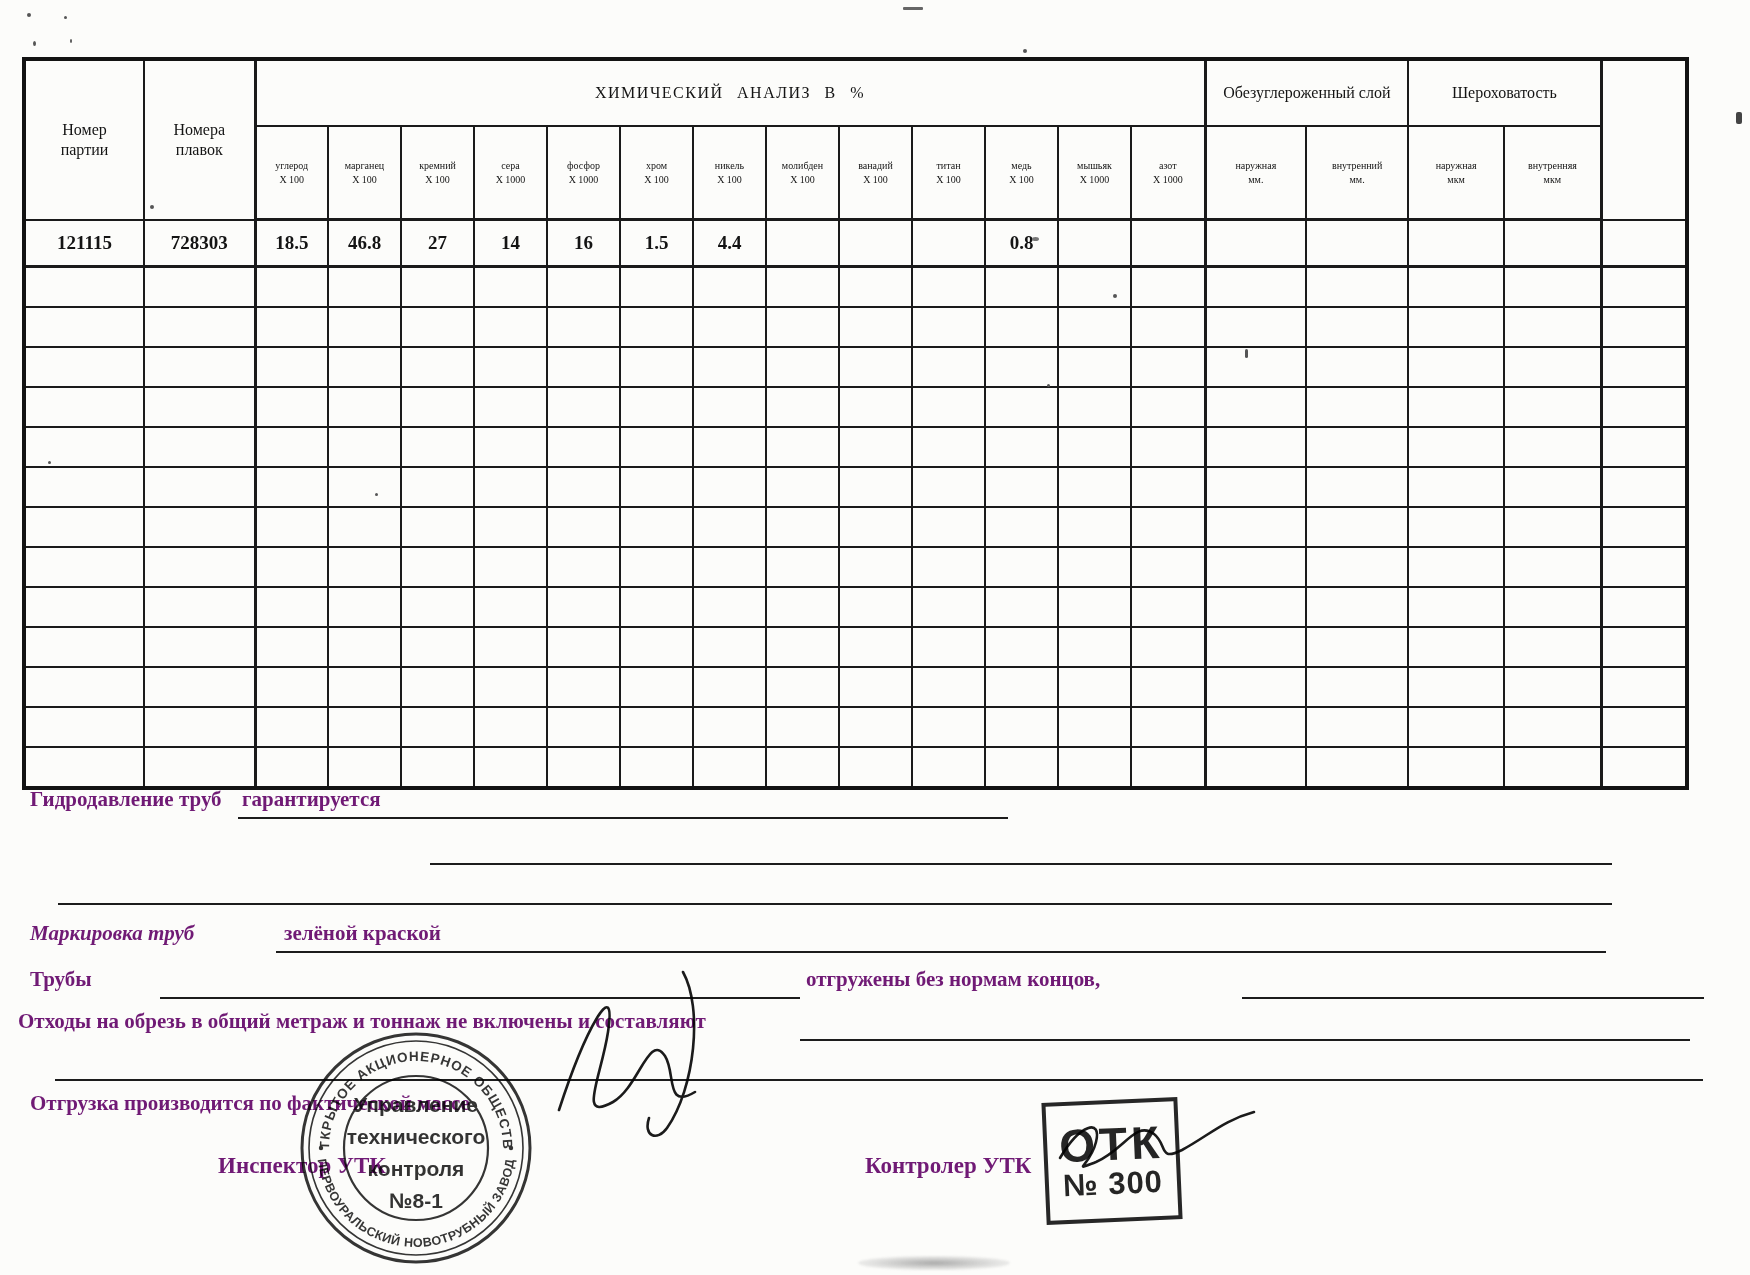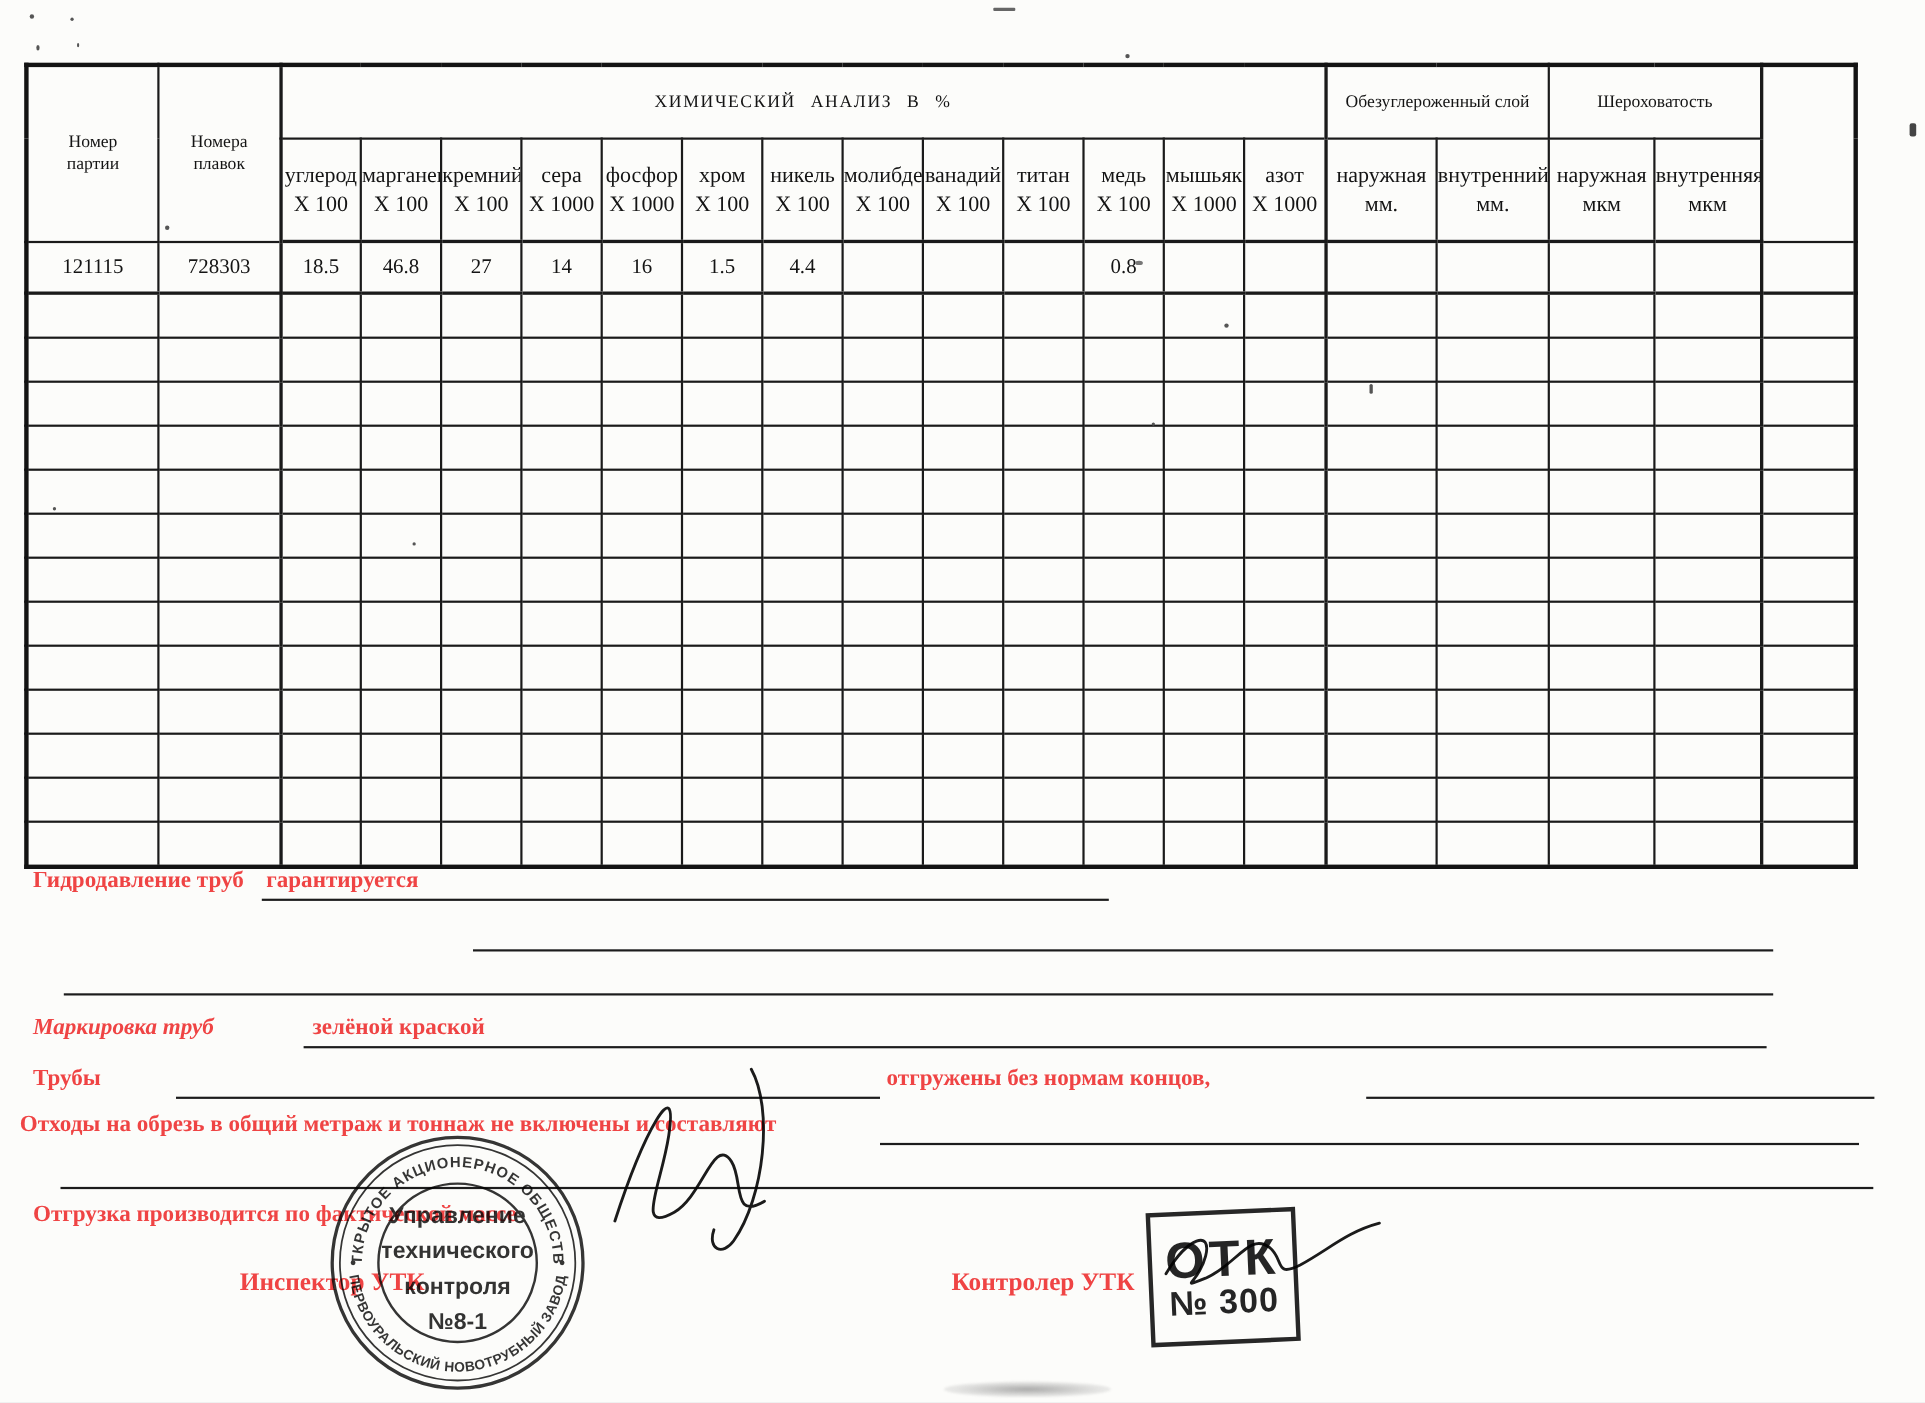--- a/index.html
+++ b/index.html
@@ -20,32 +20,32 @@
   }
   table.main th,table.main td{
     border:2px solid #1a1a1a;
     padding:0;margin:0;
     text-align:center;vertical-align:middle;
     font-weight:normal;
     color:#141414;
     overflow:hidden;
   }
   tr.hdr1 th{height:64px;font-size:16px;line-height:1.25;white-space:pre-line;}
-  tr.hdr2 th{height:91px;font-size:20px;line-height:1.3;border-bottom-width:3px;}
+  tr.hdr2 th{height:91px;font-size:10px;line-height:1.3;border-bottom-width:3px;}
   th.chem-title{font-size:17px;letter-spacing:1.5px;word-spacing:8px;}
   tr.row td, tr.row-first td{font-size:19px;}
-  tr.row-first td{height:44px;border-bottom-width:3px;}
+  tr.row-first td{height:44px;border-bottom-width:3px;font-weight:bold;}
   tr.row td{height:38px;}
   .bR3{border-right-width:3px !important;}
   .subhead div{line-height:1.35;}
   
   .flabel{
     position:absolute;white-space:nowrap;
     font-family:"Liberation Serif",serif;
-    font-weight:bold;font-size:21px;color:#ef4444;
+    font-weight:bold;font-size:21px;color:#701a75;
   }
   .fline{position:absolute;height:2px;background:#1c1c1c;}
   .sig-label{font-size:23px;}
   
   .round-stamp{position:absolute;left:296px;top:1028px;mix-blend-mode:multiply;opacity:.9;}
   .otk-stamp{
     position:absolute;left:1044px;top:1100px;width:128px;height:114px;
     border:4px solid #141414;transform:rotate(-2.5deg);
     display:flex;flex-direction:column;align-items:center;justify-content:center;
     font-family:"Liberation Sans",sans-serif;font-weight:bold;color:#121212;

